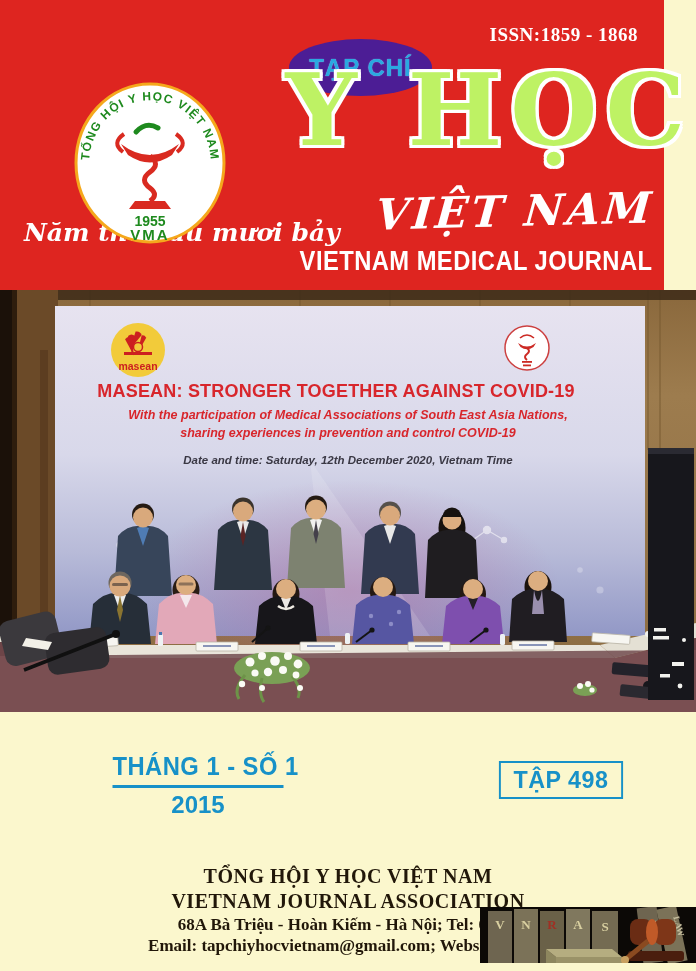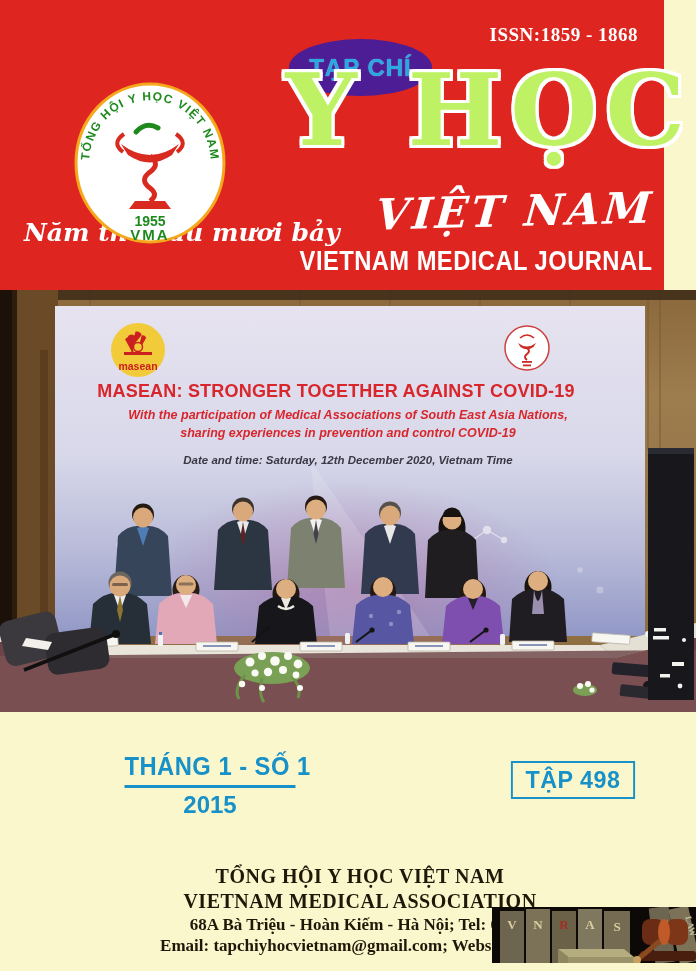--- a/index.html
+++ b/index.html
@@ -20,21 +20,21 @@
                     -3px 0 0 #fff,3px 0 0 #fff,0 -3px 0 #fff,0 3px 0 #fff;}
   .script-title{position:absolute;left:365px;top:186px;width:300px;text-align:center;
         font-family:"DejaVu Serif",serif;font-style:italic;font-weight:bold;font-size:43px;
         color:#fff;letter-spacing:3px;transform:skewX(-6deg) rotate(-1.5deg);white-space:nowrap;}
   .anniv{position:absolute;left:24px;top:218px;color:#fff;font-family:"DejaVu Serif",serif;
         font-style:italic;font-weight:bold;font-size:25px;white-space:nowrap;}
   .journal-en{position:absolute;left:278px;top:246px;width:360px;text-align:center;color:#fff;
         font-weight:bold;font-size:27px;letter-spacing:.5px;transform:scaleX(.88);white-space:nowrap;}
   .vma-logo{position:absolute;left:72px;top:80px;}
   
-  .footer{position:absolute;left:0;top:712px;width:552px;height:259px;background:#fbf7cd;margin-left:12px;}
+  .footer{position:absolute;left:0;top:712px;width:552px;height:259px;background:#fbf7cd;}
   .issue-block{position:absolute;left:108px;top:40px;width:180px;text-align:center;
         color:#1791c8;font-weight:bold;}
   .issue-block .line1{font-size:25px;letter-spacing:.5px;transform:scaleX(.95);
         border-bottom:3px solid #1791c8;padding-bottom:4px;white-space:nowrap;}
   .issue-block .line2{font-size:24px;margin-top:3px;}
   .volume-box{position:absolute;left:497px;top:49px;border:2.5px solid #1791c8;color:#1791c8;
         font-weight:bold;font-size:24px;padding:3px 13px;letter-spacing:.5px;
         transform:scaleX(.97);white-space:nowrap;}
   .org-block{position:absolute;left:0;top:152px;width:696px;text-align:center;
         font-family:"Liberation Serif",serif;font-weight:bold;color:#211709;}
@@ -336,21 +336,21 @@
   <div class="footer">
     <div class="issue-block">
       <div class="line1">THÁNG 1 - SỐ 1</div>
       <div class="line2">2015</div>
     </div>
 
     <div class="volume-box">TẬP 498</div>
 
     <div class="org-block">
       <div class="l1">TỔNG HỘI Y HỌC VIỆT NAM</div>
-      <div class="l2">VIETNAM MEDICAL ASSOCIATION</div>
+      <div class="l2">VIETNAM JOURNAL ASSOCIATION</div>
       <div class="l3">68A Bà Triệu - Hoàn Kiếm - Hà Nội; Tel: 024-3</div>
       <div class="l4">Email: tapchiyhocvietnam@gmail.com; Website: tapch</div>
     </div>
 
     <svg class="law-img" width="216" height="56" viewBox="0 0 216 56">
       <rect x="0" y="0" width="216" height="56" fill="#0c0906"></rect>
       <g>
         <rect x="8" y="4" width="24" height="52" fill="#6e6550"></rect>
         <rect x="34" y="2" width="24" height="54" fill="#7b7258"></rect>
         <rect x="60" y="4" width="24" height="52" fill="#6a6148"></rect>

